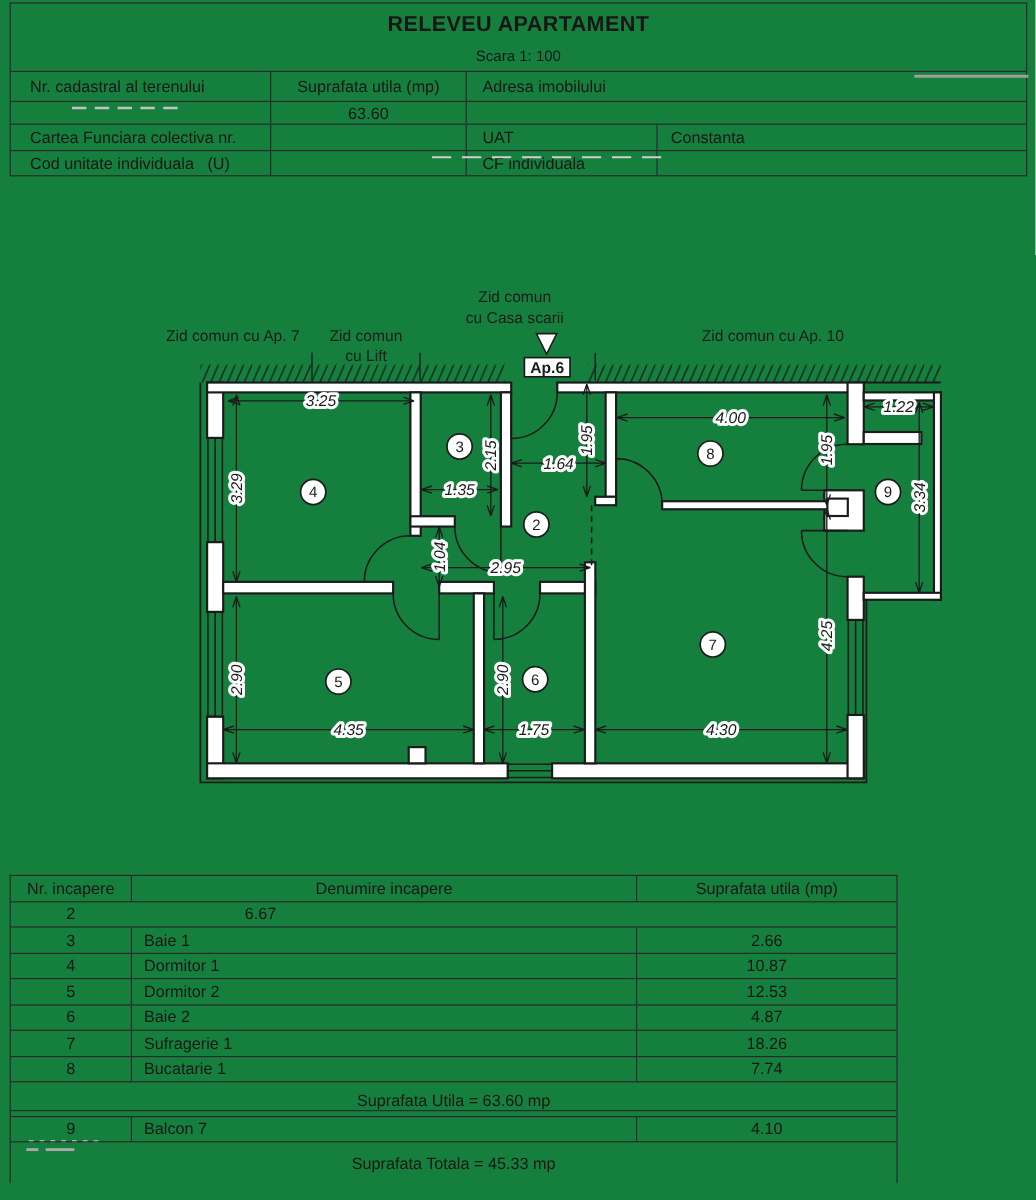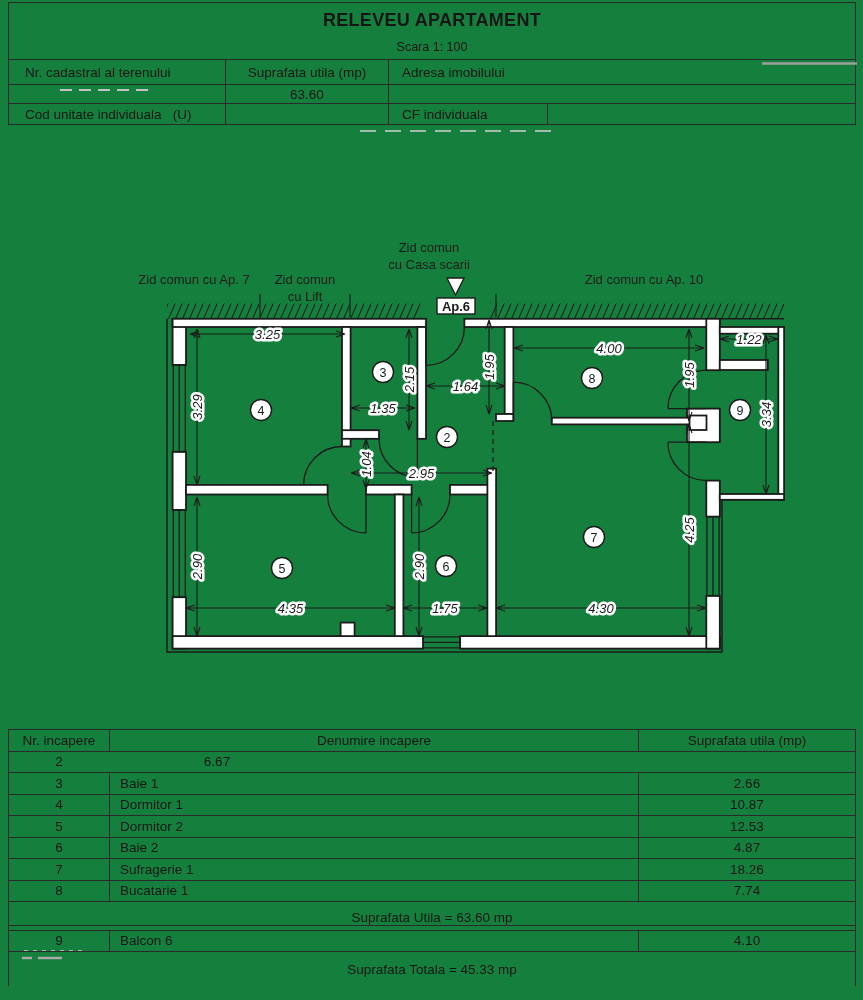--- a/index.html
+++ b/index.html
@@ -13,21 +13,21 @@
   .crow{display:flex;border-bottom:1.5px solid #2a2a2a;align-items:center;font-size:13.5px;white-space:pre;justify-content:flex-end;}
   .crow:last-child{border-bottom:none;}
   .r1{height:24px;} .r2{height:18px;} .r3{height:21px;} .r4{height:20px;}
   .cA{width:216px;padding-left:16px;box-sizing:border-box;}
   .cB{width:164px;border-left:1.5px solid #2a2a2a;border-right:1.5px solid #2a2a2a;
       text-align:center;align-self:stretch;display:flex;align-items:center;justify-content:center;box-sizing:border-box;}
   .cC{flex:1;padding-left:13px;}
   .cC1{width:158px;padding-left:13px;align-self:stretch;display:flex;align-items:center;box-sizing:border-box;}
   .cC2{flex:1;border-left:1.5px solid #2a2a2a;padding-left:11px;align-self:stretch;display:flex;align-items:center;}
   
-  .rooms-tbl{position:absolute;left:8px;top:729px;width:848px;border:1.5px solid #2a2a2a;border-bottom:none;
+  .rooms-tbl{position:absolute;left:8px;top:729px;width:740px;border:1.5px solid #2a2a2a;border-bottom:none;
              box-sizing:border-box;font-size:13.5px;}
   .rrow{display:flex;height:20.5px;border-bottom:1.5px solid #2a2a2a;align-items:center;}
   .rc1{width:100px;text-align:center;}
   .rc2{flex:1;border-left:1.5px solid #2a2a2a;border-right:1.5px solid #2a2a2a;padding-left:10px;
        align-self:stretch;display:flex;align-items:center;box-sizing:border-box;}
   .hdr .rc2{justify-content:center;padding-left:0;}
   .rc3{width:216px;text-align:center;}
   .band{height:23px;border-bottom:1.5px solid #2a2a2a;display:flex;align-items:flex-end;justify-content:center;}
   .spacer{height:3.5px;border-bottom:1.5px solid #2a2a2a;}
   .total-area{height:34px;display:flex;align-items:center;justify-content:center;}
@@ -57,20 +57,26 @@
     </div>
     <div class="crow r1">
       <div class="cA">Nr. cadastral al terenului</div>
       <div class="cB">Suprafata utila (mp)</div>
       <div class="cC">Adresa imobilului</div>
     </div>
     <div class="crow r2">
       <div class="cA"></div>
       <div class="cB">63.60</div>
       <div class="cC"></div>
+    </div>
+    <div class="crow r3">
+      <div class="cA">Cartea Funciara colectiva nr.</div>
+      <div class="cB"></div>
+      <div class="cC1">UAT</div>
+      <div class="cC2">Constanta</div>
     </div>
     <div class="crow r4">
       <div class="cA">Cod unitate individuala   (U)</div>
       <div class="cB"></div>
       <div class="cC1">CF individuala</div>
       <div class="cC2"></div>
     </div>
   </div>
 
   <svg id="plan-svg" width="863" height="1000" viewBox="0 0 863 1000">
@@ -317,21 +323,21 @@
           <div class="rc3">7.74</div>
         </div>
       </div>
     <div class="band">
       <span>Suprafata Utila = 63.60 mp</span>
     </div>
     <div class="spacer"></div>
     <div id="rows-balcony">
         <div class="rrow">
           <div class="rc1">9</div>
-          <div class="rc2">Balcon 6</div>
+          <div class="rc2">Balcon 7</div>
           <div class="rc3">4.10</div>
         </div>
       </div>
     <div class="total-area">
       <span>Suprafata Totala = 45.33 mp</span>
     </div>
   </div>
 
 </div>
 

